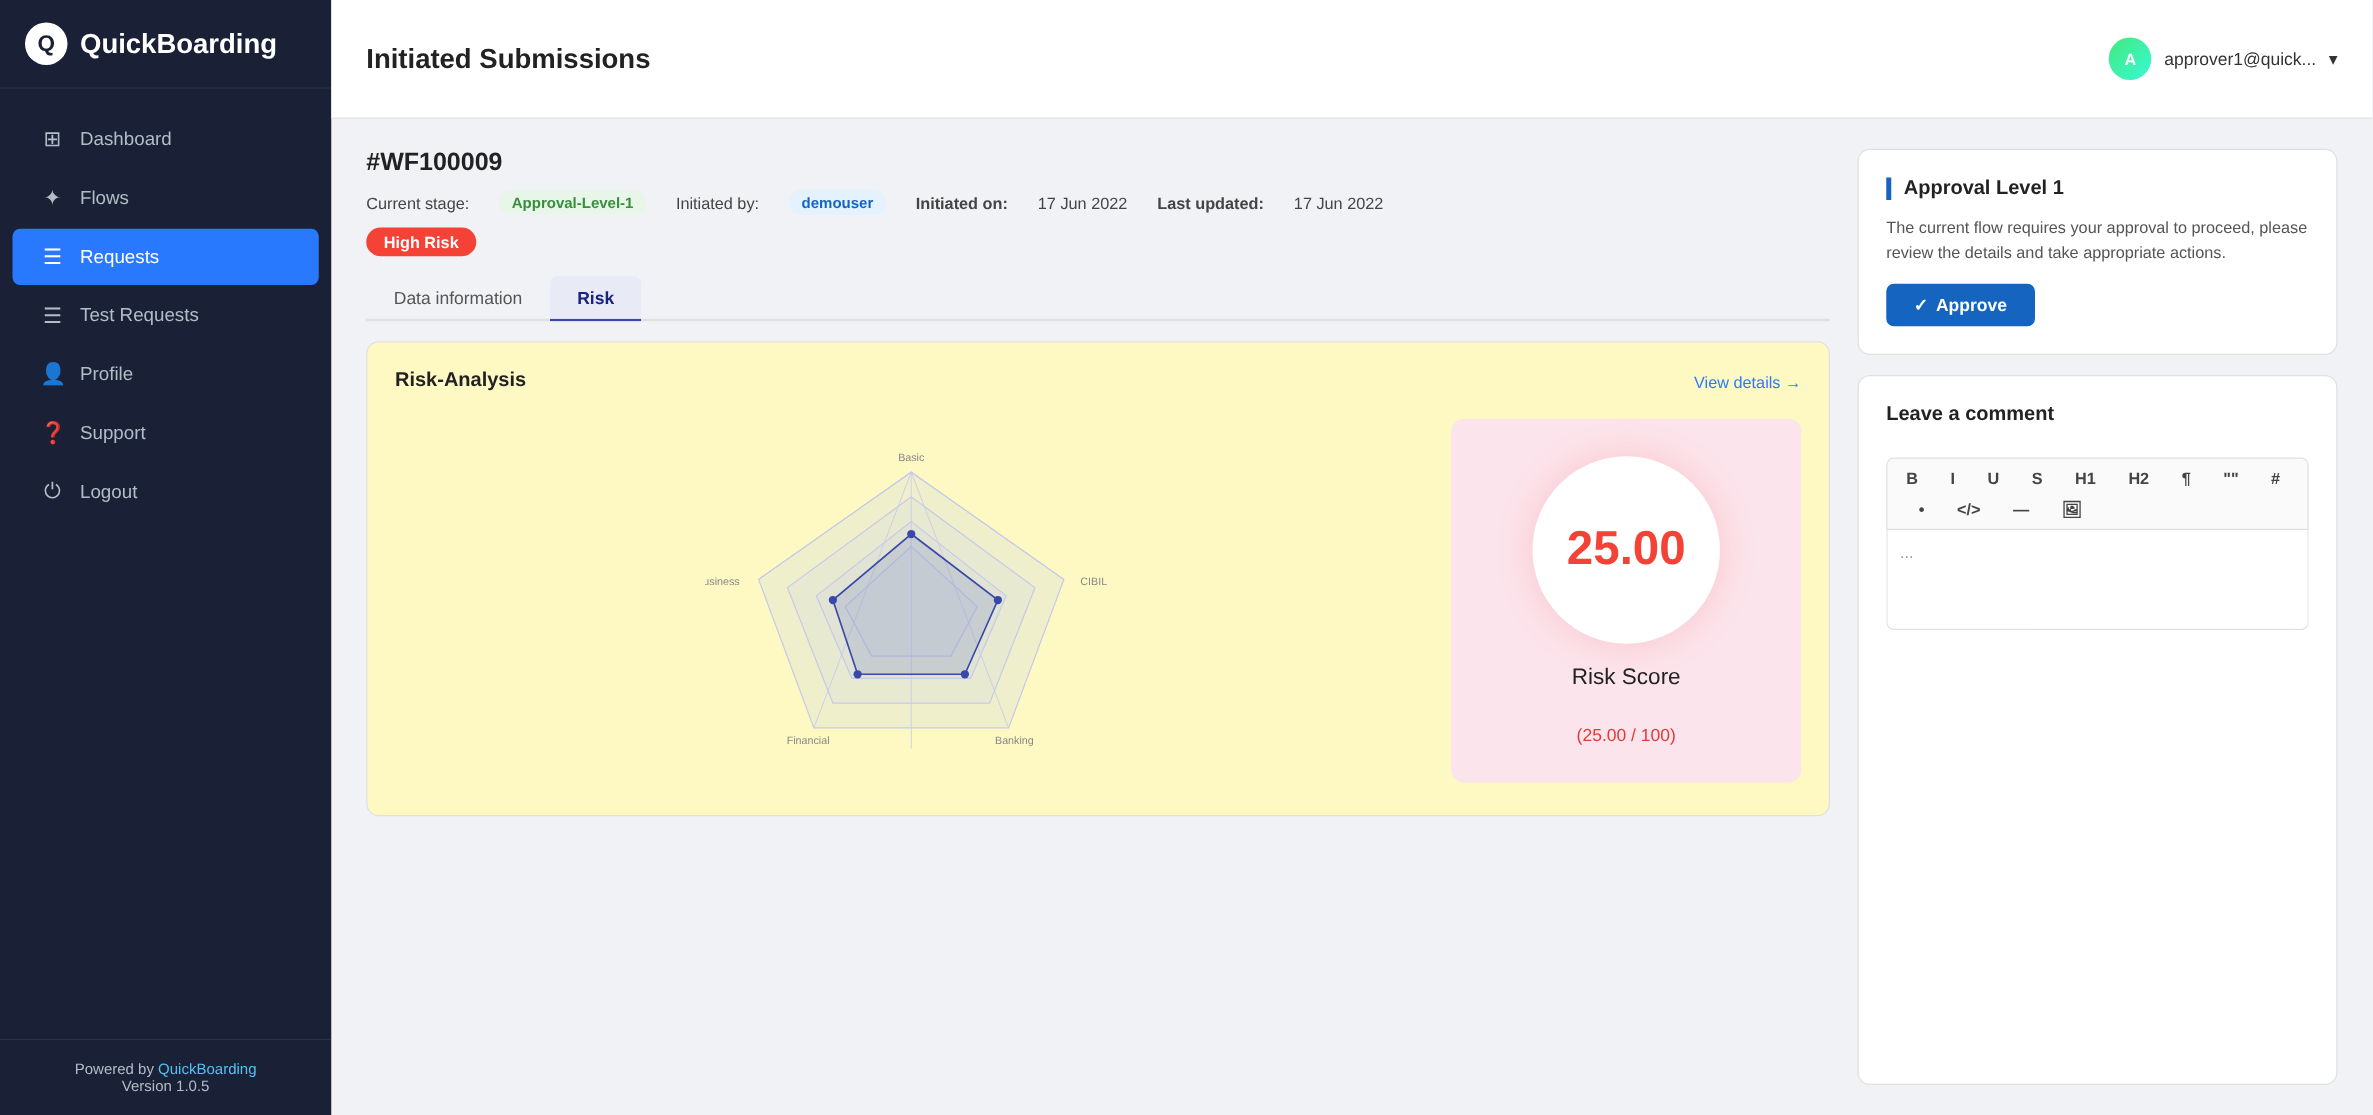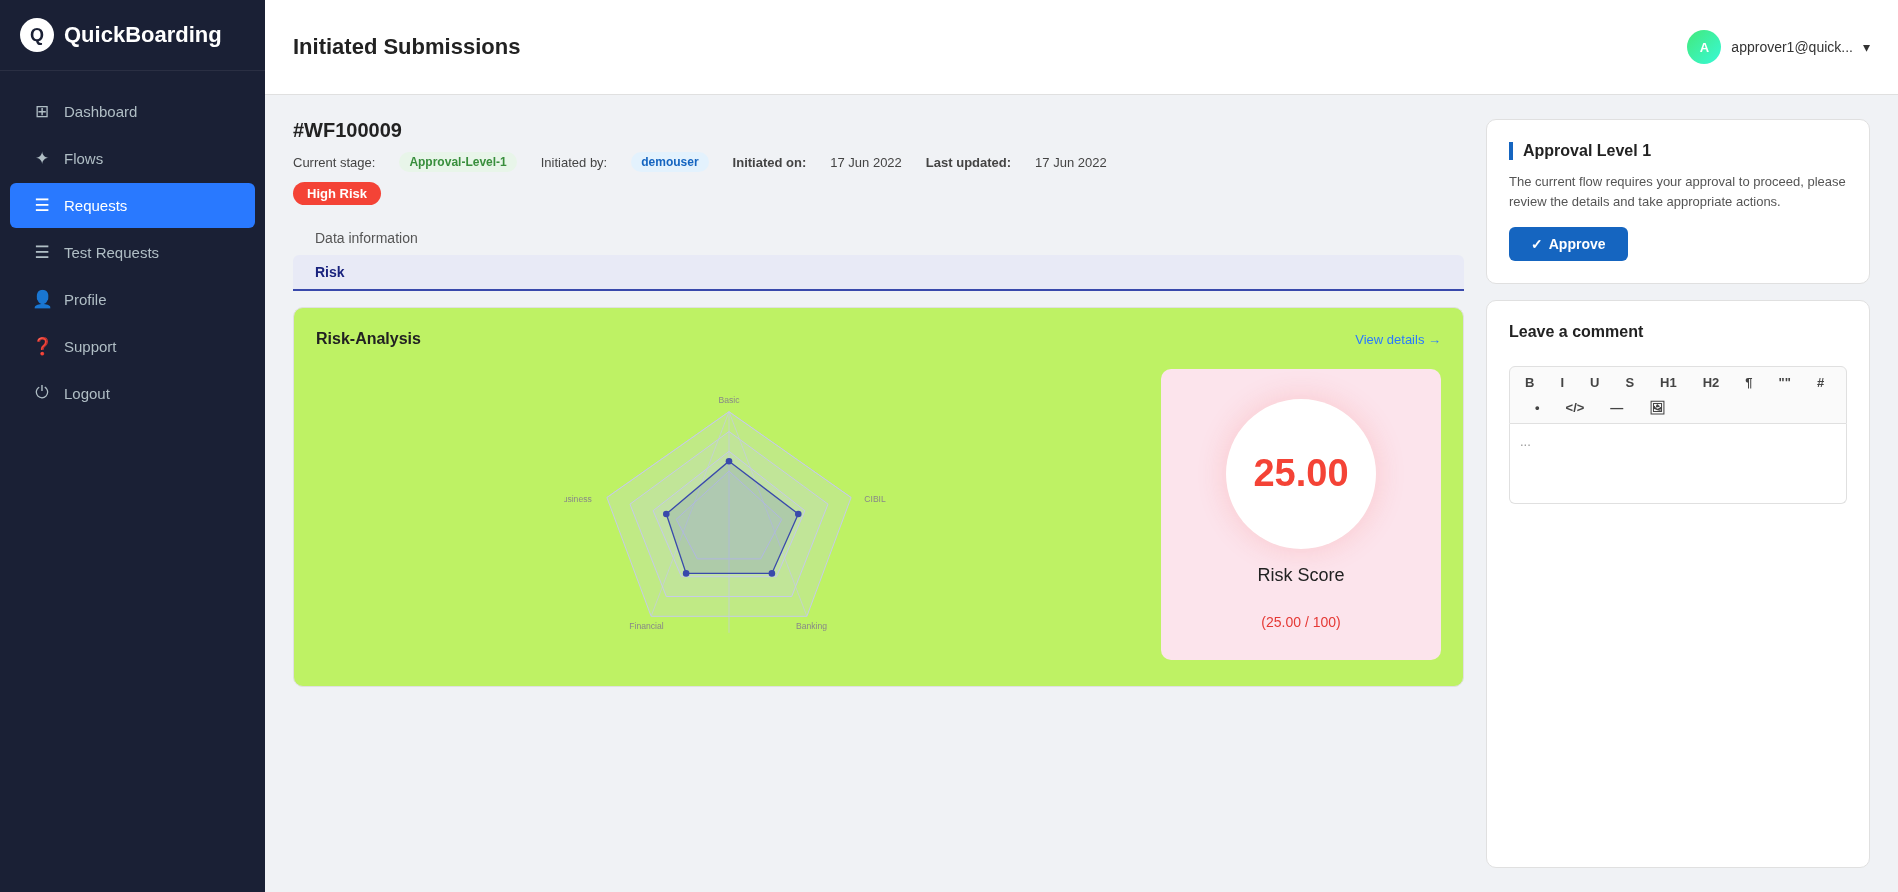--- a/index.html
+++ b/index.html
@@ -116,21 +116,21 @@
     .badge-high-risk {
       background: #f44336; color: #fff;
       padding: 4px 14px; border-radius: 14px;
       font-size: 13px; font-weight: 600;
       display: inline-block;
       margin-bottom: 16px;
     }
     .meta-label { font-weight: 600; }
 
     
-    .tabs { display: flex; gap: 0; margin-bottom: 16px; border-bottom: 2px solid #e0e0e0; flex-direction: column; }
+    .tabs { display: flex; gap: 0; margin-bottom: 16px; border-bottom: 2px solid #e0e0e0; }
     .tab {
       padding: 9px 22px;
       font-size: 14px;
       cursor: pointer;
       color: #555;
       border-bottom: 2px solid transparent;
       margin-bottom: -2px;
     }
     .tab.active {
       color: #1a237e;
@@ -260,20 +260,24 @@
       </div>
       <div class="sidebar-item">
         <span class="icon">❓</span>
         <span>Support</span>
       </div>
       <div class="sidebar-item">
         <span class="icon">⏻</span>
         <span>Logout</span>
       </div>
     </nav>
+  <div class="sidebar-footer">
+    <span>Powered by </span><a href="#">QuickBoarding</a><br>
+    <span>Version 1.0.5</span>
+  </div>
 </div>
 
 <div class="main">
   <div class="topbar">
     <div class="topbar-title">Initiated Submissions</div>
     <div class="topbar-user">
       <div class="topbar-avatar">A</div>
       <span>approver1@quick...</span>
       <span>▾</span>
     </div>
@@ -295,21 +299,21 @@
       </div>
       <div class="badge-high-risk">High Risk</div>
 
       
       <div class="tabs" id="tabs-bar">
           <div class="tab">Data information</div>
           <div class="tab active">Risk</div>
         </div>
 
       
-      <div class="risk-card-outer" style="background:#bef264;border:1px solid #e0e0e0;border-radius:10px;padding:22px;">
+      <div class="risk-card-outer" style="background:#fef9c3;border:1px solid #e0e0e0;border-radius:10px;padding:22px;">
         <div class="risk-card-header">
           <span class="risk-card-title">Risk-Analysis</span>
           <a class="view-details" href="#">View details →</a>
         </div>
         <div style="display:flex;gap:20px;align-items:center;">
 
           <div class="radar-wrap">
             <svg width="330" height="300" viewBox="0 0 500 420">
 
               <polygon points="250,55 435,185 368,365 132,365 65,185" fill="rgba(200,210,230,0.25)" stroke="#c5cae9" stroke-width="1.5"></polygon>

